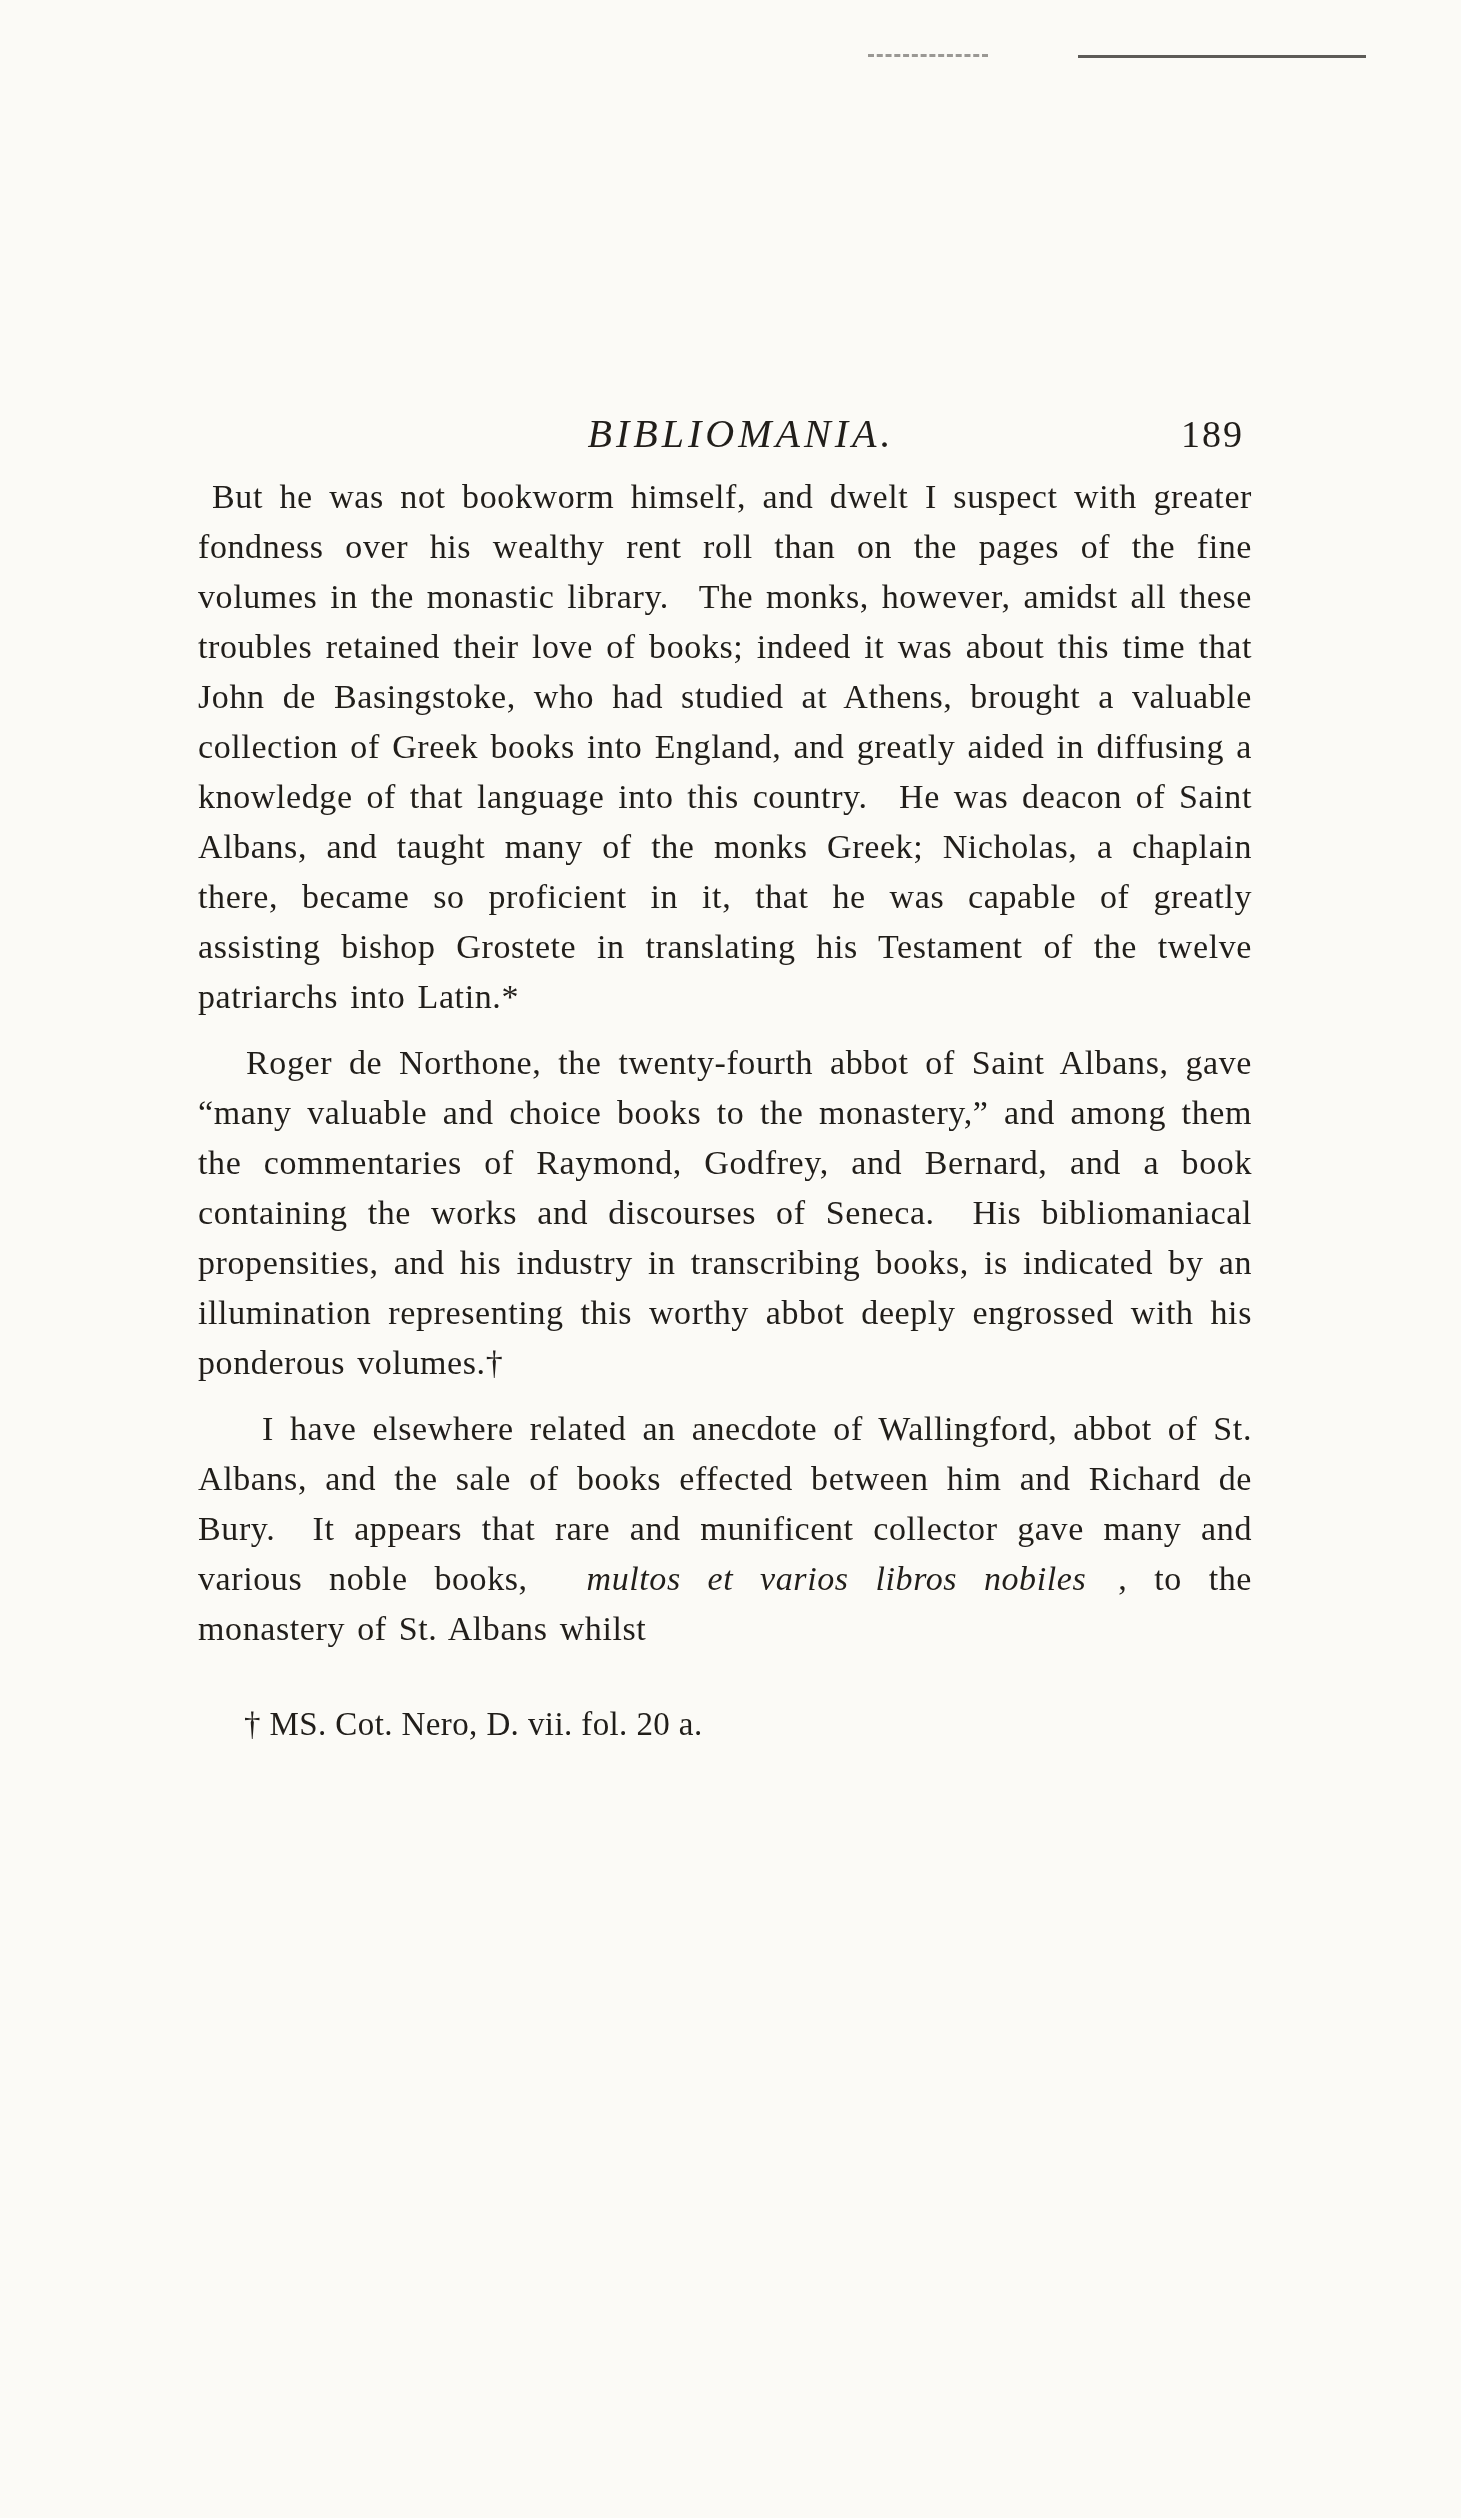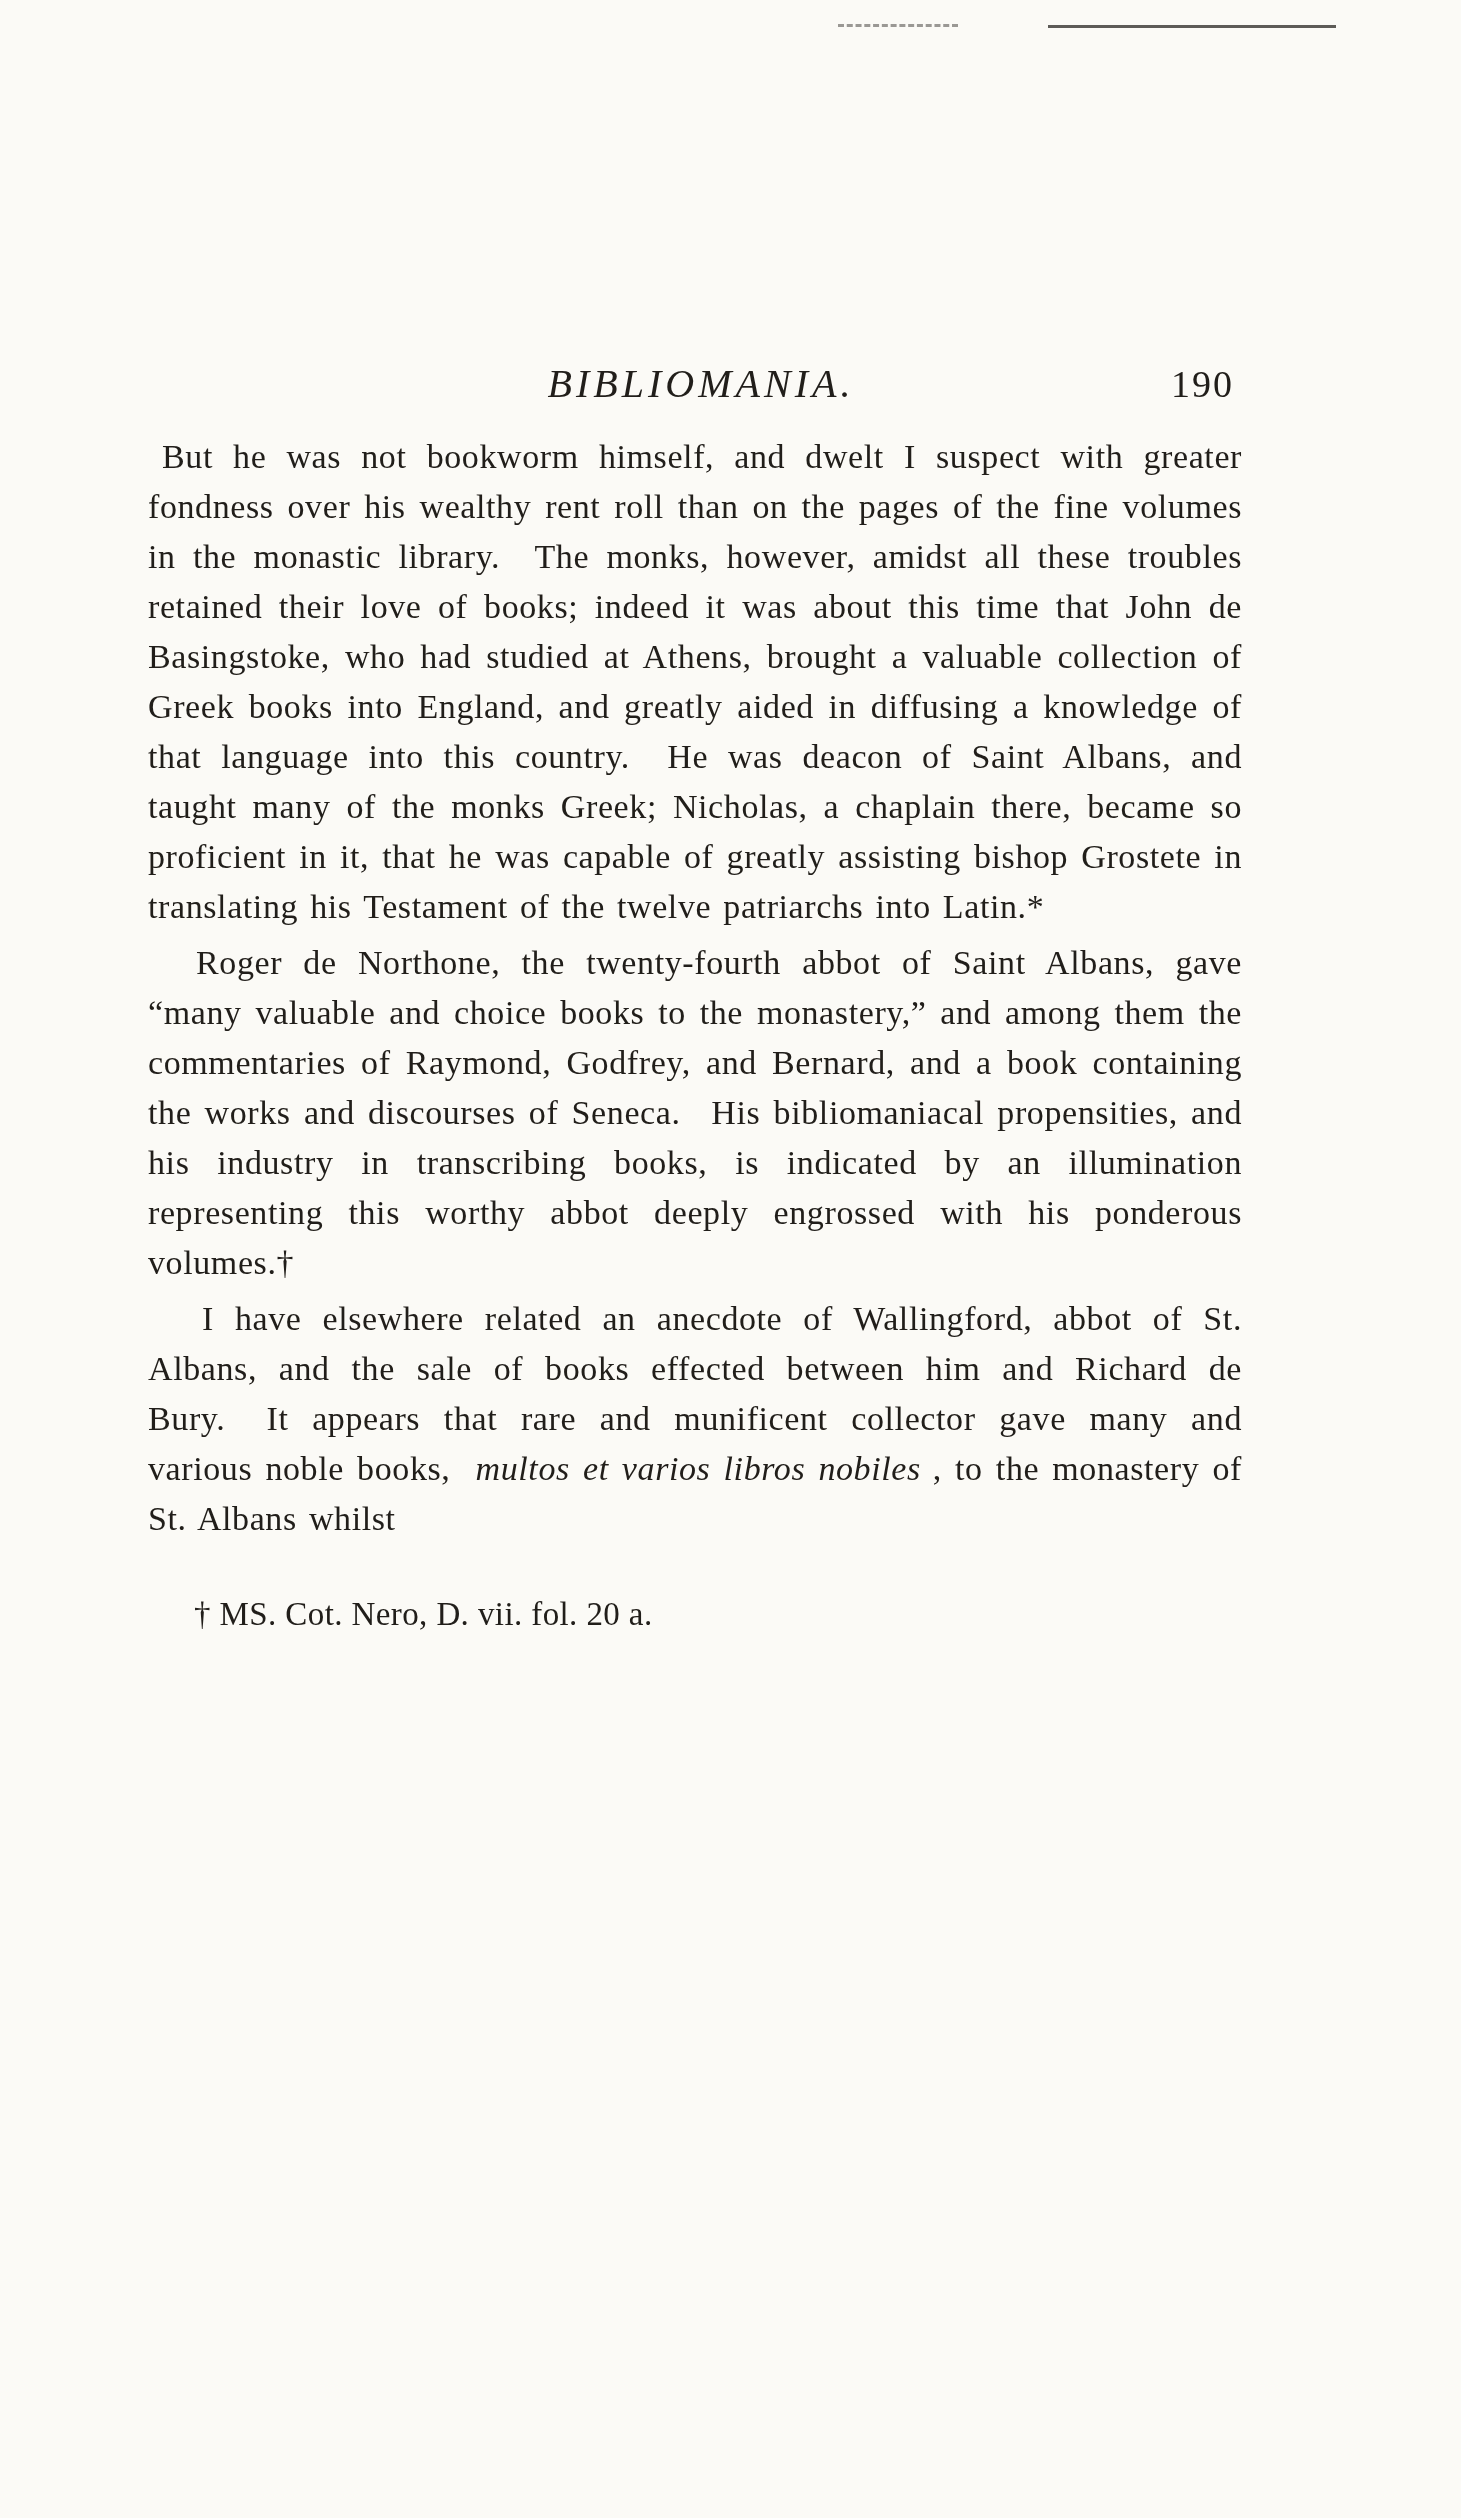--- a/index.html
+++ b/index.html
@@ -1,15 +1,15 @@
 <!DOCTYPE html>
 <html><head>
 <meta charset="utf-8">
 <style>
-  * { margin: 6px; padding: 0; box-sizing: border-box; }
+  * { margin: 16px; padding: 0; box-sizing: border-box; }
   html, body { width: 1461px; height: 2518px; }
   body {
     position: relative;
     overflow: hidden;
     background: #fbfaf6;
     color: #211e1a;
     font-family: "Liberation Serif", "DejaVu Serif", serif;
   }
   .artifact { position: absolute; }
   .artifact.dashed {
@@ -71,21 +71,21 @@
 
 <div>
   <div class="artifact dashed"></div>
   <div class="artifact solid"></div>
 </div>
 
 <div class="content">
 
   <header class="running-head">
     <span class="head-title">BIBLIOMANIA.</span>
-    <span class="page-number">190</span>
+    <span class="page-number">189</span>
   </header>
 
   <main>
     <p class="para first">But he was not bookworm himself, and dwelt I suspect with greater fondness over his wealthy rent roll than on the pages of the fine volumes in the monastic library.  The monks, however, amidst all these troubles retained their love of books; indeed it was about this time that John de Basingstoke, who had studied at Athens, brought a valuable collection of Greek books into England, and greatly aided in diffusing a knowledge of that language into this country.  He was deacon of Saint Albans, and taught many of the monks Greek; Nicholas, a chaplain there, became so proficient in it, that he was capable of greatly assisting bishop Grostete in translating his Testament of the twelve patriarchs into Latin.*</p>
     <p class="para indent">Roger de Northone, the twenty-fourth abbot of Saint Albans, gave “many valuable and choice books to the monastery,” and among them the commentaries of Raymond, Godfrey, and Bernard, and a book containing the works and discourses of Seneca.  His bibliomaniacal propensities, and his industry in transcribing books, is indicated by an illumination representing this worthy abbot deeply engrossed with his ponderous volumes.†</p>
     <p class="para indent"><span>I have elsewhere related an anecdote of Wallingford, abbot of St. Albans, and the sale of books effected between him and Richard de Bury.  It appears that rare and munificent collector gave many and various noble books, </span><em>multos et varios libros nobiles</em><span>, to the monastery of St. Albans whilst</span></p>
   </main>
 
   <footer class="footnotes">
     <p class="footnote">† MS. Cot. Nero, D. vii. fol. 20 a.</p>

